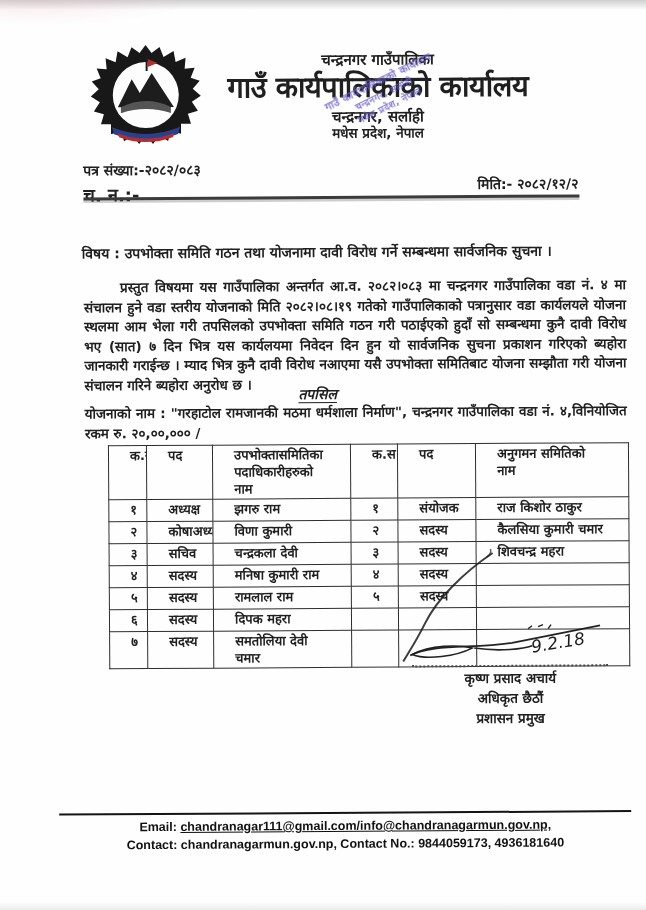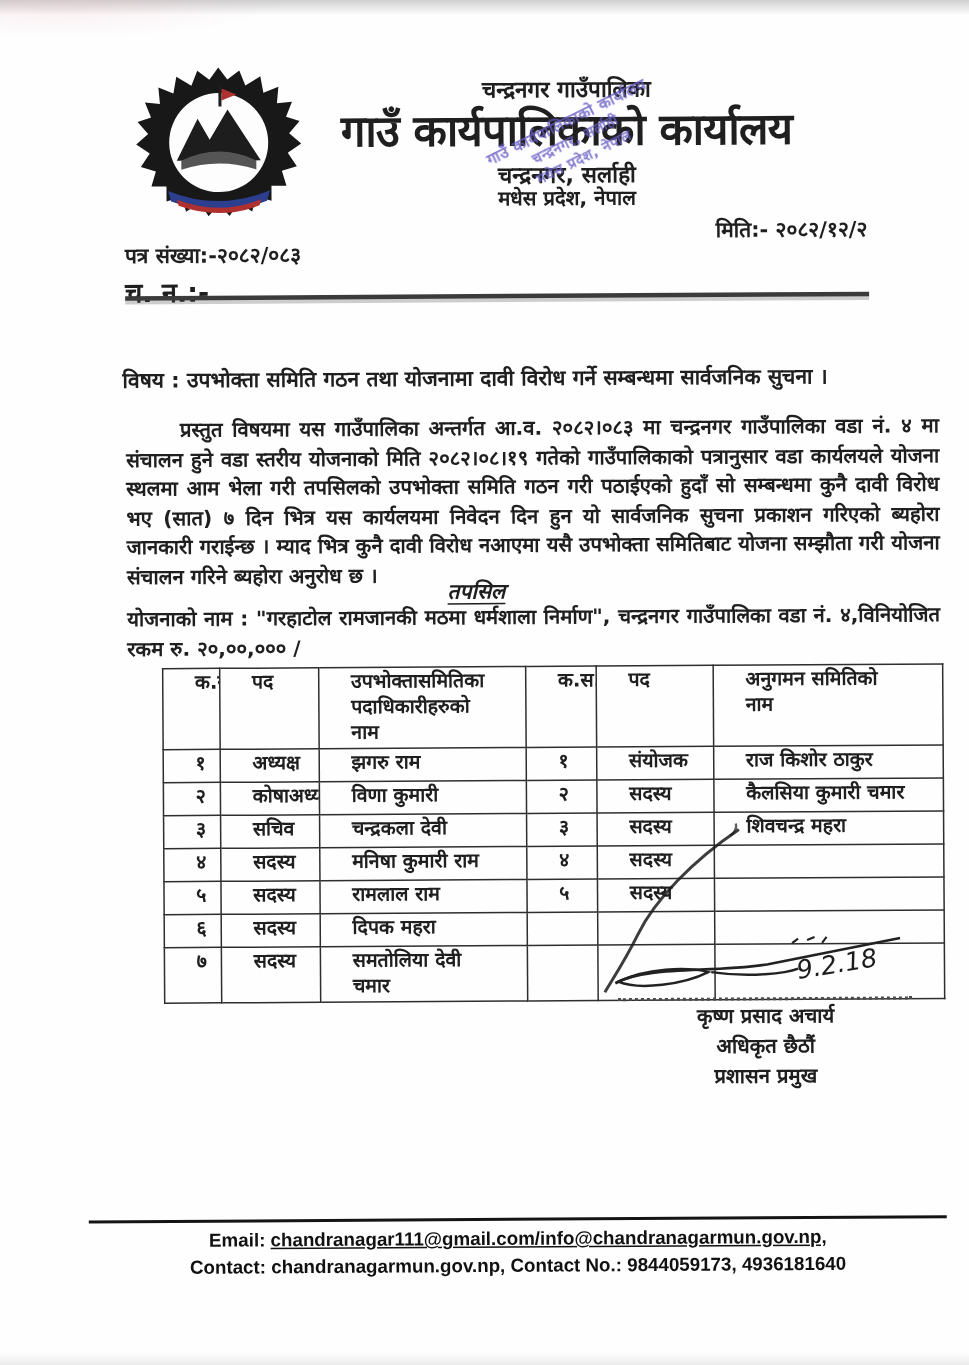--- a/index.html
+++ b/index.html
@@ -24,21 +24,21 @@
   .head-l2{font-size:29px;font-weight:800;letter-spacing:-0.5px;margin-top:2px;}
   .head-l3{font-size:15px;font-weight:700;margin-top:4px;}
   .head-l4{font-size:13.5px;font-weight:700;}
   .stamp{position:absolute;left:292px;top:118px;width:190px;
     transform:rotate(-26deg);transform-origin:left top;
     color:rgba(102,92,196,.8);text-align:center;font-weight:600;
     font-size:9.5px;line-height:13px;letter-spacing:.4px;filter:blur(.3px);}
   .stamp .big{font-size:10.5px;}
 
   .meta-left{position:absolute;left:85px;top:159px;font-size:14px;font-weight:700;text-align:right;}
-  .meta-date{position:absolute;left:479px;top:144px;font-size:14px;font-weight:700;}
+  .meta-date{position:absolute;left:479px;top:175px;font-size:14px;font-weight:700;}
   .ch-no{position:absolute;left:85px;top:181px;font-size:18px;font-weight:700;}
   .rule{position:absolute;left:85px;top:196px;width:496px;height:2.5px;
     background:#3b3b3b;box-shadow:0 2.5px 0 rgba(60,60,60,.25);}
 
   
   .subject{position:absolute;left:0;right:10px;top:242px;text-align:center;
     font-size:14px;font-weight:700;}
   .body-par{position:absolute;left:85px;top:277px;width:542px;
     font-size:13.5px;font-weight:600;line-height:19.5px;
     text-align:justify;text-indent:36px;}

